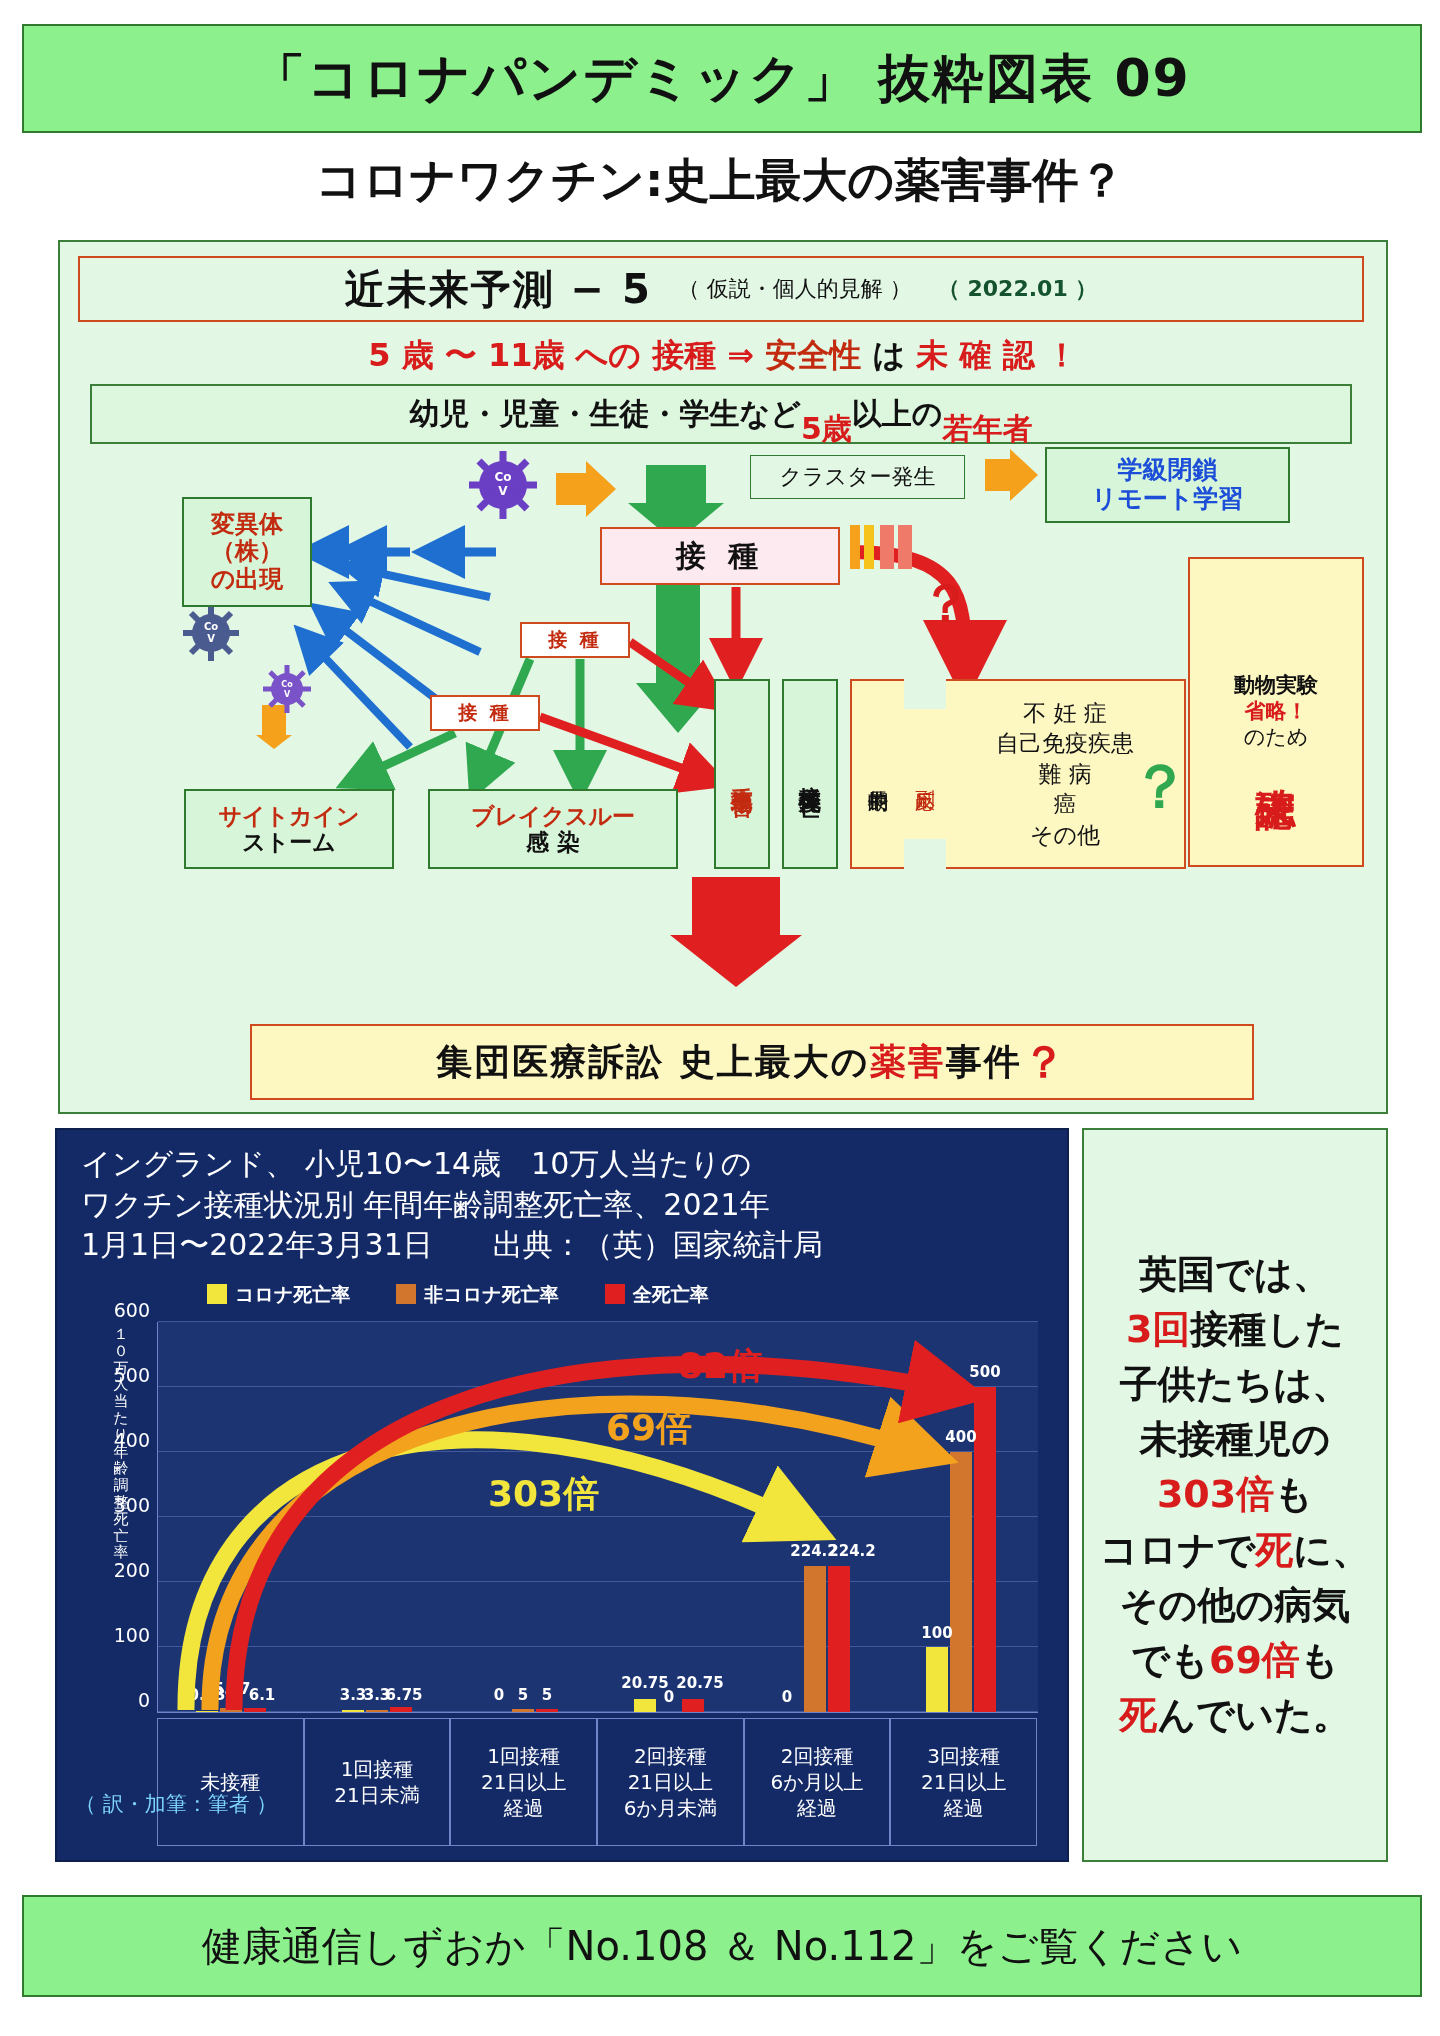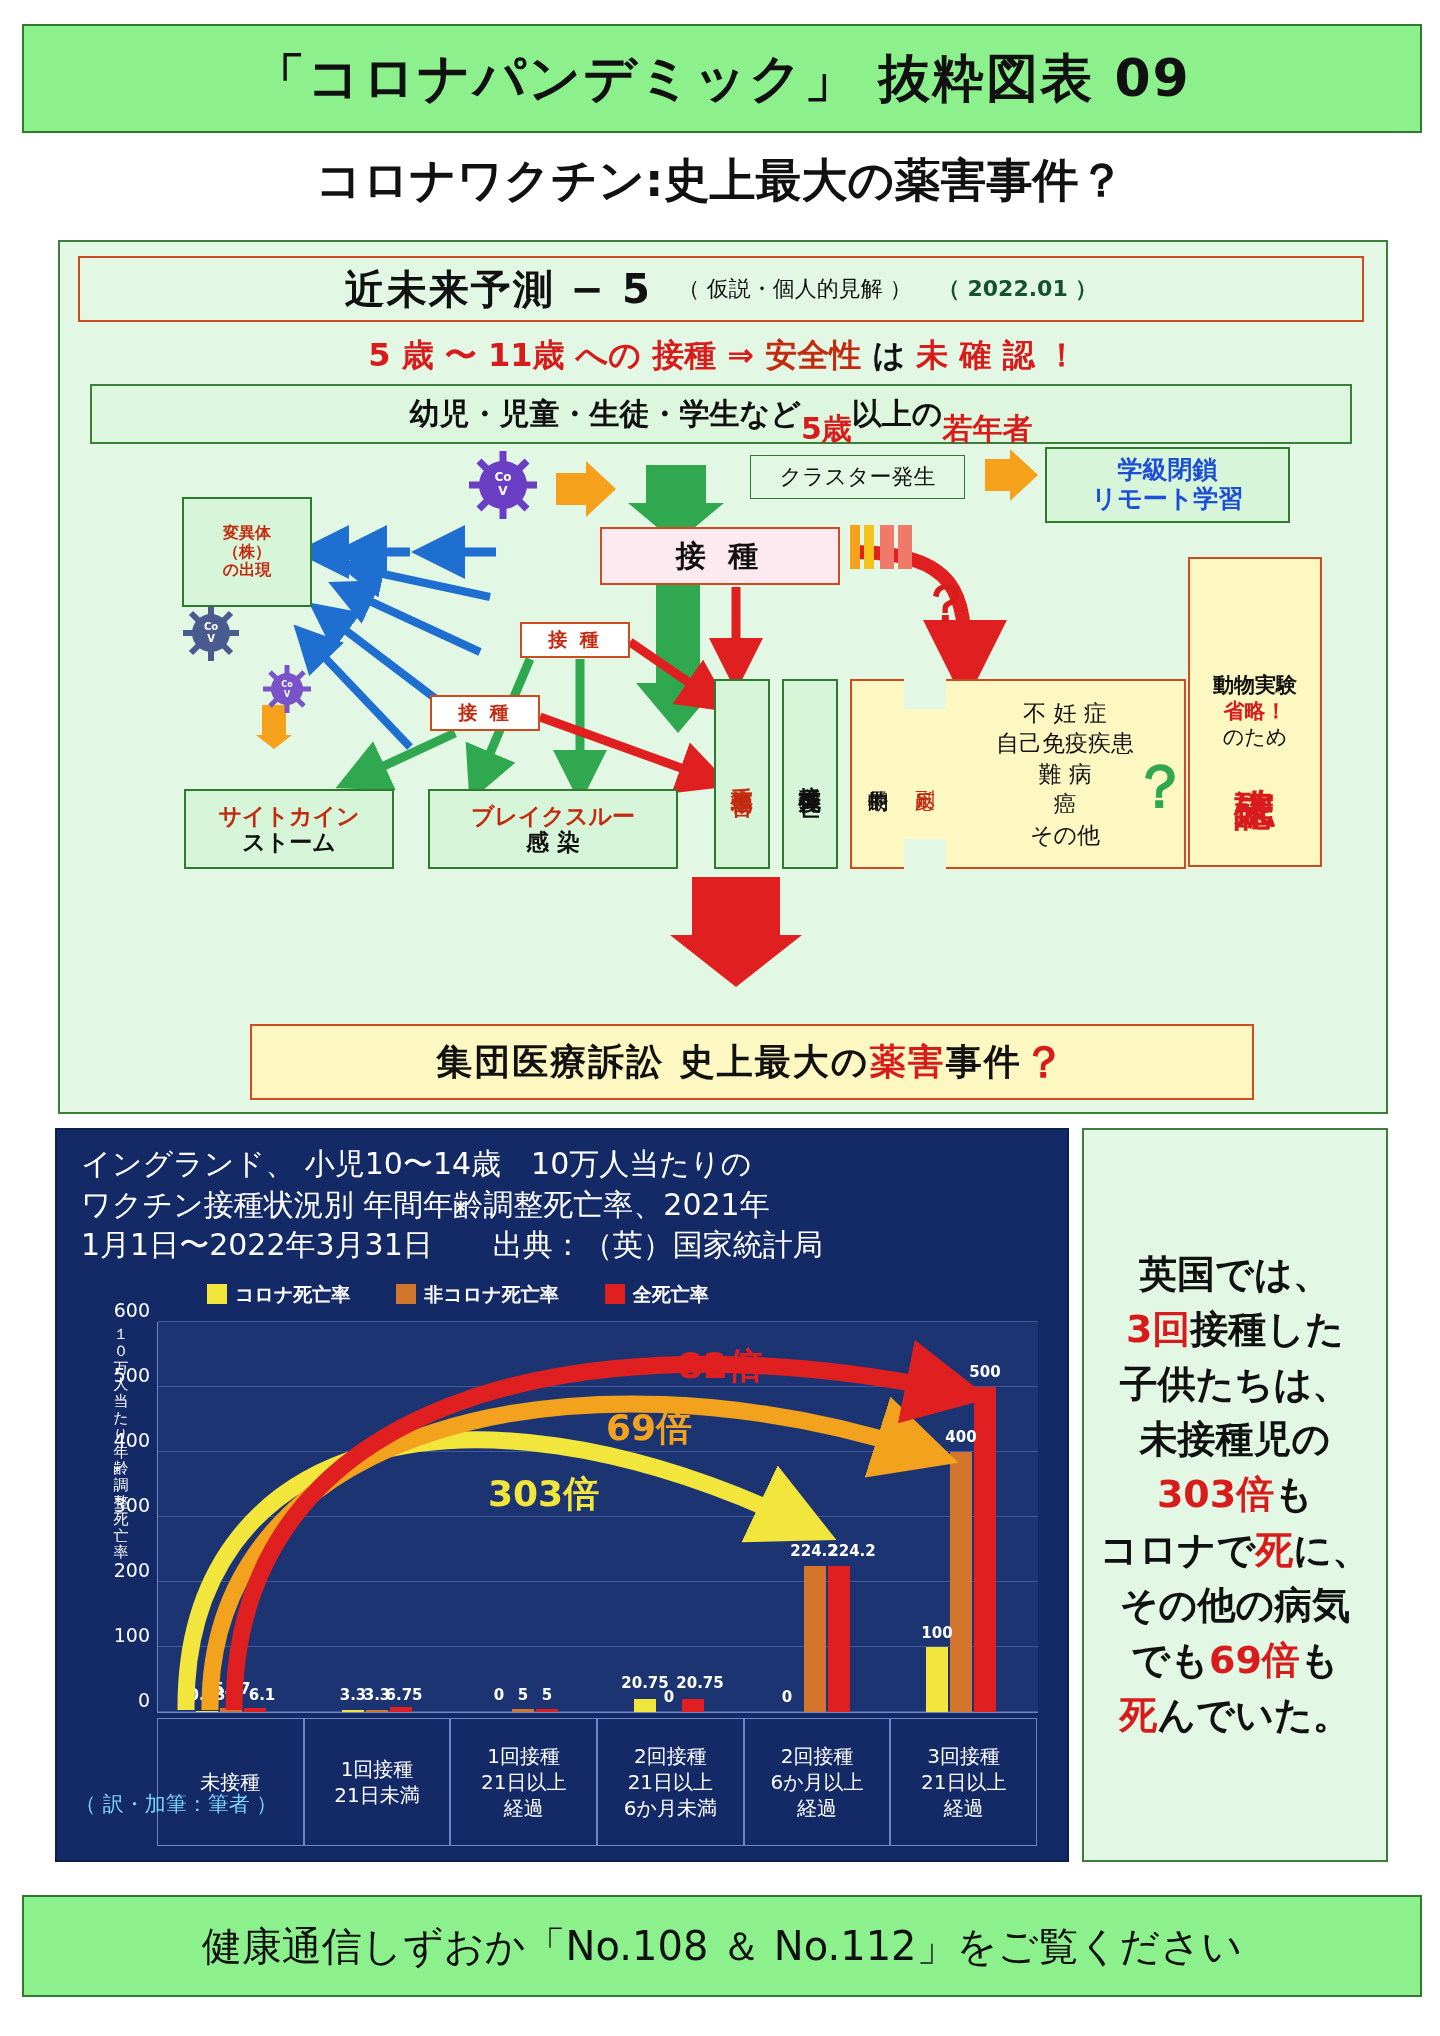--- a/index.html
+++ b/index.html
@@ -70,21 +70,21 @@
   .vac-main{
     left:540px;top:80px;width:240px;height:58px;
     background:#fde9f0;border:2px solid #d04a20;
     font-size:30px;font-weight:bold;color:#111;letter-spacing:6px;
   }
   .vac-s1{left:460px;top:175px;width:110px;height:36px;font-size:19px;font-weight:bold;letter-spacing:3px;}
   .vac-s2{left:370px;top:248px;width:110px;height:36px;font-size:19px;font-weight:bold;letter-spacing:3px;}
 
   .variant{
     left:122px;top:50px;width:130px;height:110px;
-    font-size:16px;font-weight:bold;color:#c32b10;flex-direction:column;
+    font-size:24px;font-weight:bold;color:#c32b10;flex-direction:column;
   }
   .cytokine{
     left:124px;top:342px;width:210px;height:80px;
     font-size:23px;font-weight:bold;flex-direction:column;
   }
   .breakthrough{
     left:368px;top:342px;width:250px;height:80px;
     font-size:23px;font-weight:bold;flex-direction:column;
   }
   .severe{
@@ -116,21 +116,21 @@
     left:690px;top:8px;width:215px;height:44px;
     background:#e2f7e4;border:1px solid #2f7a2f;
     font-size:22px;color:#111;
   }
   .closure{
     left:985px;top:0px;width:245px;height:76px;
     background:#d7f5d9;border:2px solid #2f7a2f;
     font-size:25px;font-weight:bold;color:#1d4ed8;flex-direction:column;
   }
   .animal{
-    left:1128px;top:110px;width:134px;height:310px;
+    left:1128px;top:110px;width:176px;height:310px;
     background:#fdf7c2;border:2px solid #d04a20;
     flex-direction:column;font-size:21px;color:#111;gap:2px;padding-top:6px;
   }
   .animal .big{font-size:40px;font-weight:bold;color:#d81c1c;line-height:1.05;}
   .animal .om{color:#d81c1c;font-weight:bold;}
 
   .bottom-yellow{
     position:absolute;left:190px;top:782px;width:1000px;height:72px;
     background:#fdf7c2;border:2px solid #d04a20;
     display:flex;align-items:center;justify-content:center;

